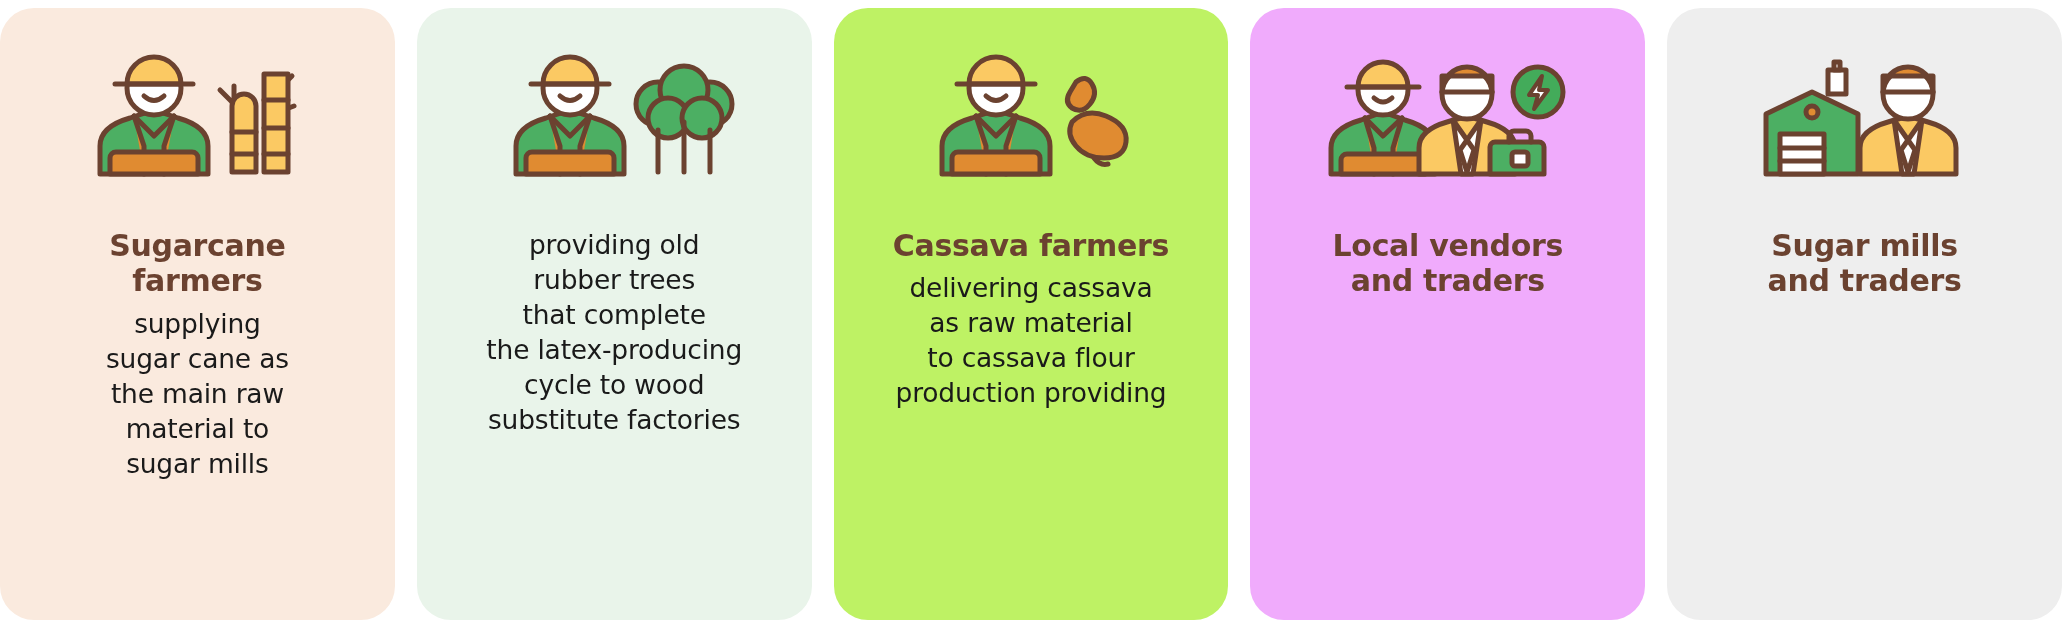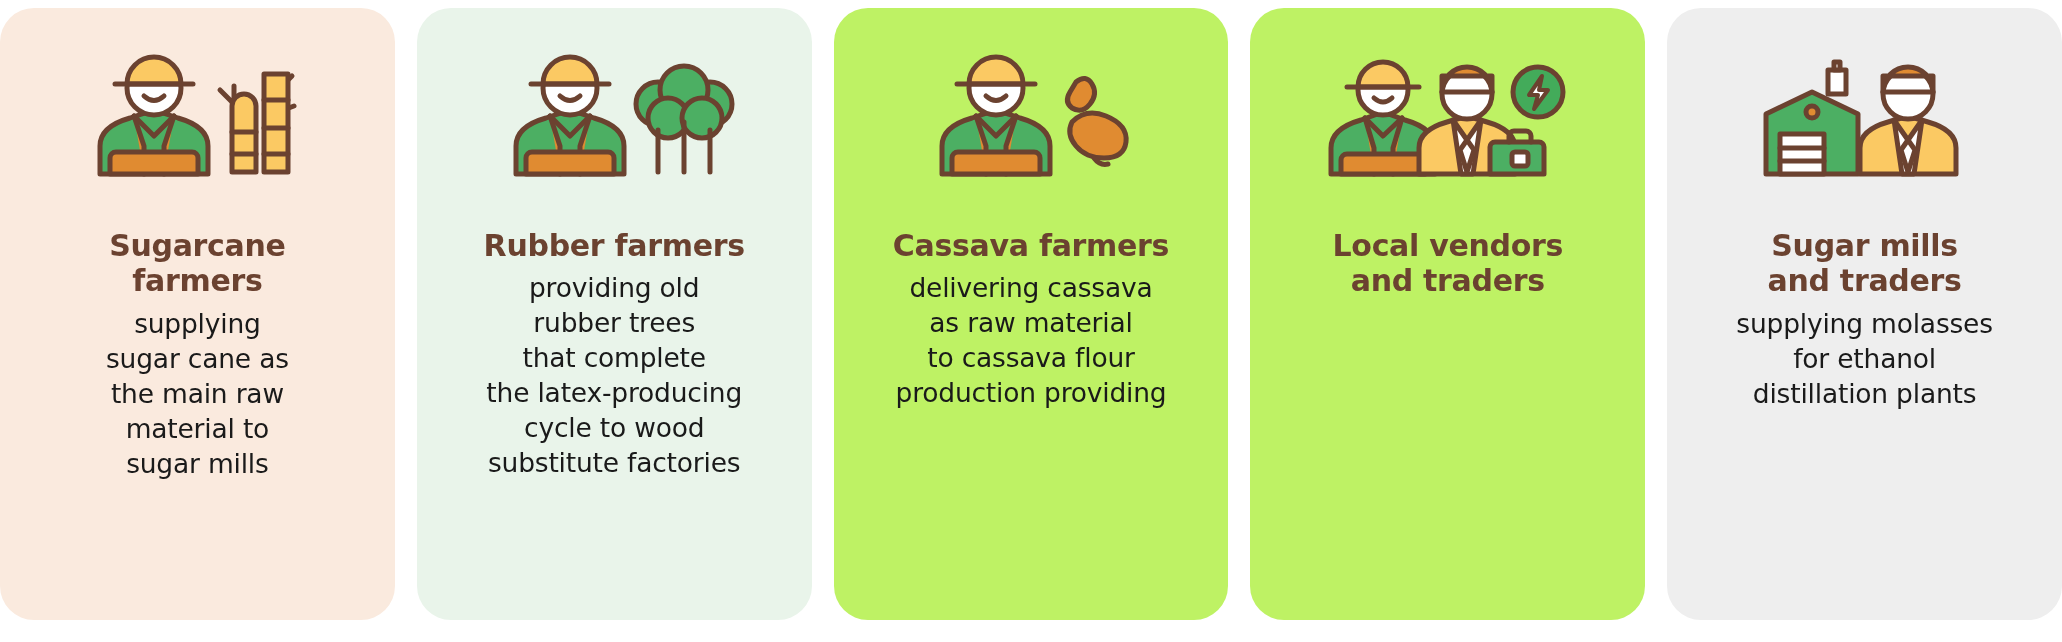--- a/index.html
+++ b/index.html
@@ -126,21 +126,20 @@
           <circle cx="170" cy="58" r="20"></circle>
           <circle cx="204" cy="58" r="20"></circle>
         </g>
         <g fill="none" stroke="#6b4230" stroke-width="5" stroke-linecap="round">
           <path d="M160 70 v42"></path>
           <path d="M186 62 v50"></path>
           <path d="M212 70 v42"></path>
         </g>
       </svg>
     </div>
-    <div class="card-title">Rubber farmers</div>
     <div class="card-desc">providing old
 rubber trees
 that complete
 the latex-producing
 cycle to wood
 substitute factories</div>
   </div>
 
   <div class="card" style="background:#bef264">
     <div class="icon-wrap">
@@ -165,21 +164,21 @@
         </g>
       </svg>
     </div>
     <div class="card-title">Cassava farmers</div>
     <div class="card-desc">delivering cassava
 as raw material
 to cassava flour
 production providing</div>
   </div>
 
-  <div class="card" style="background:#bef264">
+  <div class="card" style="background:#f0abfc">
     <div class="icon-wrap">
       <svg width="250" height="120" viewBox="0 0 250 120">
 
         <g fill="none" stroke="#6b4230" stroke-width="5" stroke-linecap="round" stroke-linejoin="round">
           <path d="M8 114 L8 88 C8 72 24 64 38 60 L60 52 L82 60 C96 64 112 72 112 88 L112 114 Z" fill="#4caf63"></path>
           <path d="M42 58 L51 88 L51 114" fill="#e08b31"></path>
           <path d="M79 58 L70 88 L70 114" fill="#e08b31"></path>
           <path d="M42 58 L60 76 L79 58" fill="none"></path>
           <path d="M24 94 h72 a6 6 0 0 1 6 6 v14 h-84 v-14 a6 6 0 0 1 6 -6 z" fill="#e08b31"></path>
           <circle cx="60" cy="30" r="25" fill="#ffffff"></circle>
@@ -237,18 +236,15 @@
           <path d="M138 60 L152 80 L166 60 L158 114 H146 Z" fill="#ffffff"></path>
           <path d="M152 80 l7 10 l-7 22 l-7 -22 z" fill="#ffffff"></path>
           <circle cx="152" cy="34" r="25" fill="#ffffff"></circle>
           <path d="M127 32 a25 25 0 0 1 50 0 v-16 h-50 z" fill="#e08b31"></path>
           <path d="M127 32 h50"></path>
         </g>
       </svg>
     </div>
     <div class="card-title">Sugar mills
 and traders</div>
-    <div class="card-desc">supplying molasses
-for ethanol
-distillation plants</div>
   </div>
 
 </div>
 
 </body></html>

